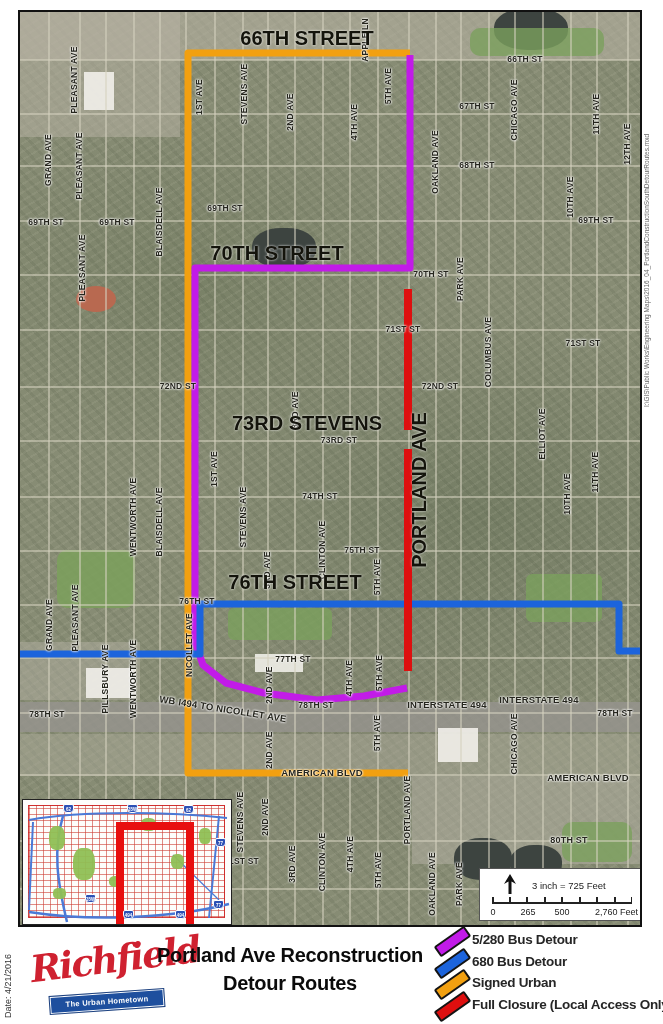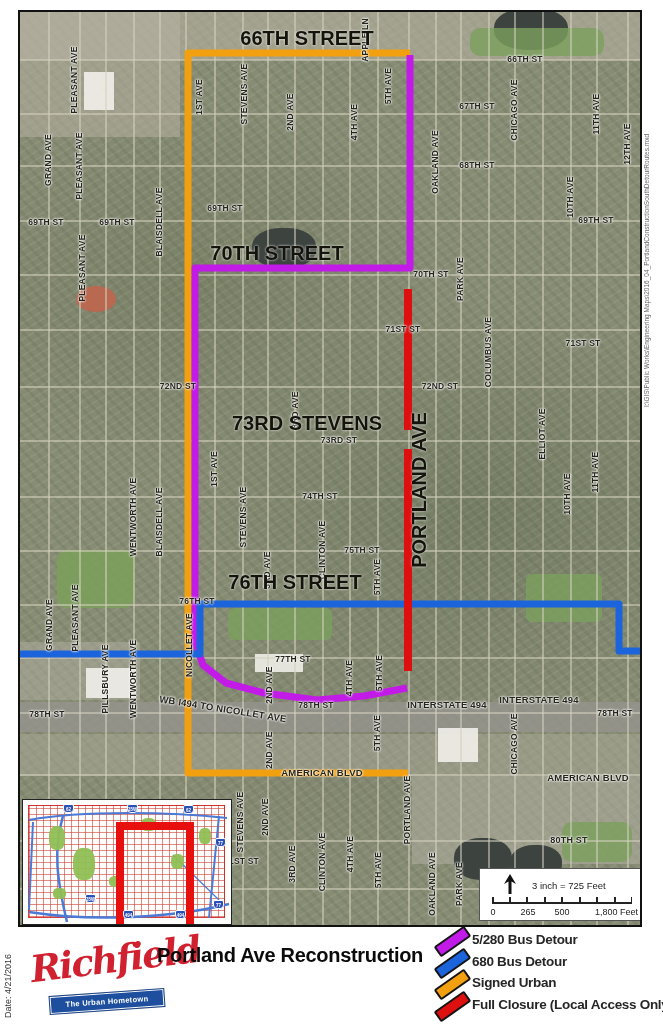--- a/index.html
+++ b/index.html
@@ -263,32 +263,33 @@
           <div class="scale-tick" style="left:52px"></div>
         <div class="scale-tick" style="left:69px"></div>
           <div class="scale-tick" style="left:87px"></div>
         <div class="scale-tick" style="left:104px"></div>
           <div class="scale-tick" style="left:122px"></div>
         <div class="scale-tick" style="left:138.5px"></div>
       </div>
       <div class="scale-num" style="left:13px">0</div>
       <div class="scale-num" style="left:48px">265</div>
       <div class="scale-num" style="left:82px">500</div>
-      <div class="scale-end">1,800 Feet</div>
+      <div class="scale-end">2,760 Feet</div>
     </div>
     </div>
 
   <div class="vtext credit">I:\GIS\Public Works\Engineering Maps\2016_04_PortlandConstructionSouthDetourRoutes.mxd</div>
   <div class="vtext datetext">Date: 4/21/2016</div>
 
   <div class="logo">
     <div class="logo-script">Richfield</div>
     <div class="logo-banner">The Urban Hometown</div>
   </div>
   <div class="map-title" style="top:944px">Portland Ave Reconstruction</div>
+  <div class="map-title" style="top:972px">Detour Routes</div>
   <div class="legend" id="legend">
       <div class="legend-row">
         <div class="swatch-wrap">
           <div class="swatch" style="background: rgb(194, 27, 232);"></div>
         </div>
         <div class="legend-label">5/280 Bus Detour</div>
       </div>
       <div class="legend-row">
         <div class="swatch-wrap">
           <div class="swatch" style="background: rgb(28, 100, 220);"></div>

